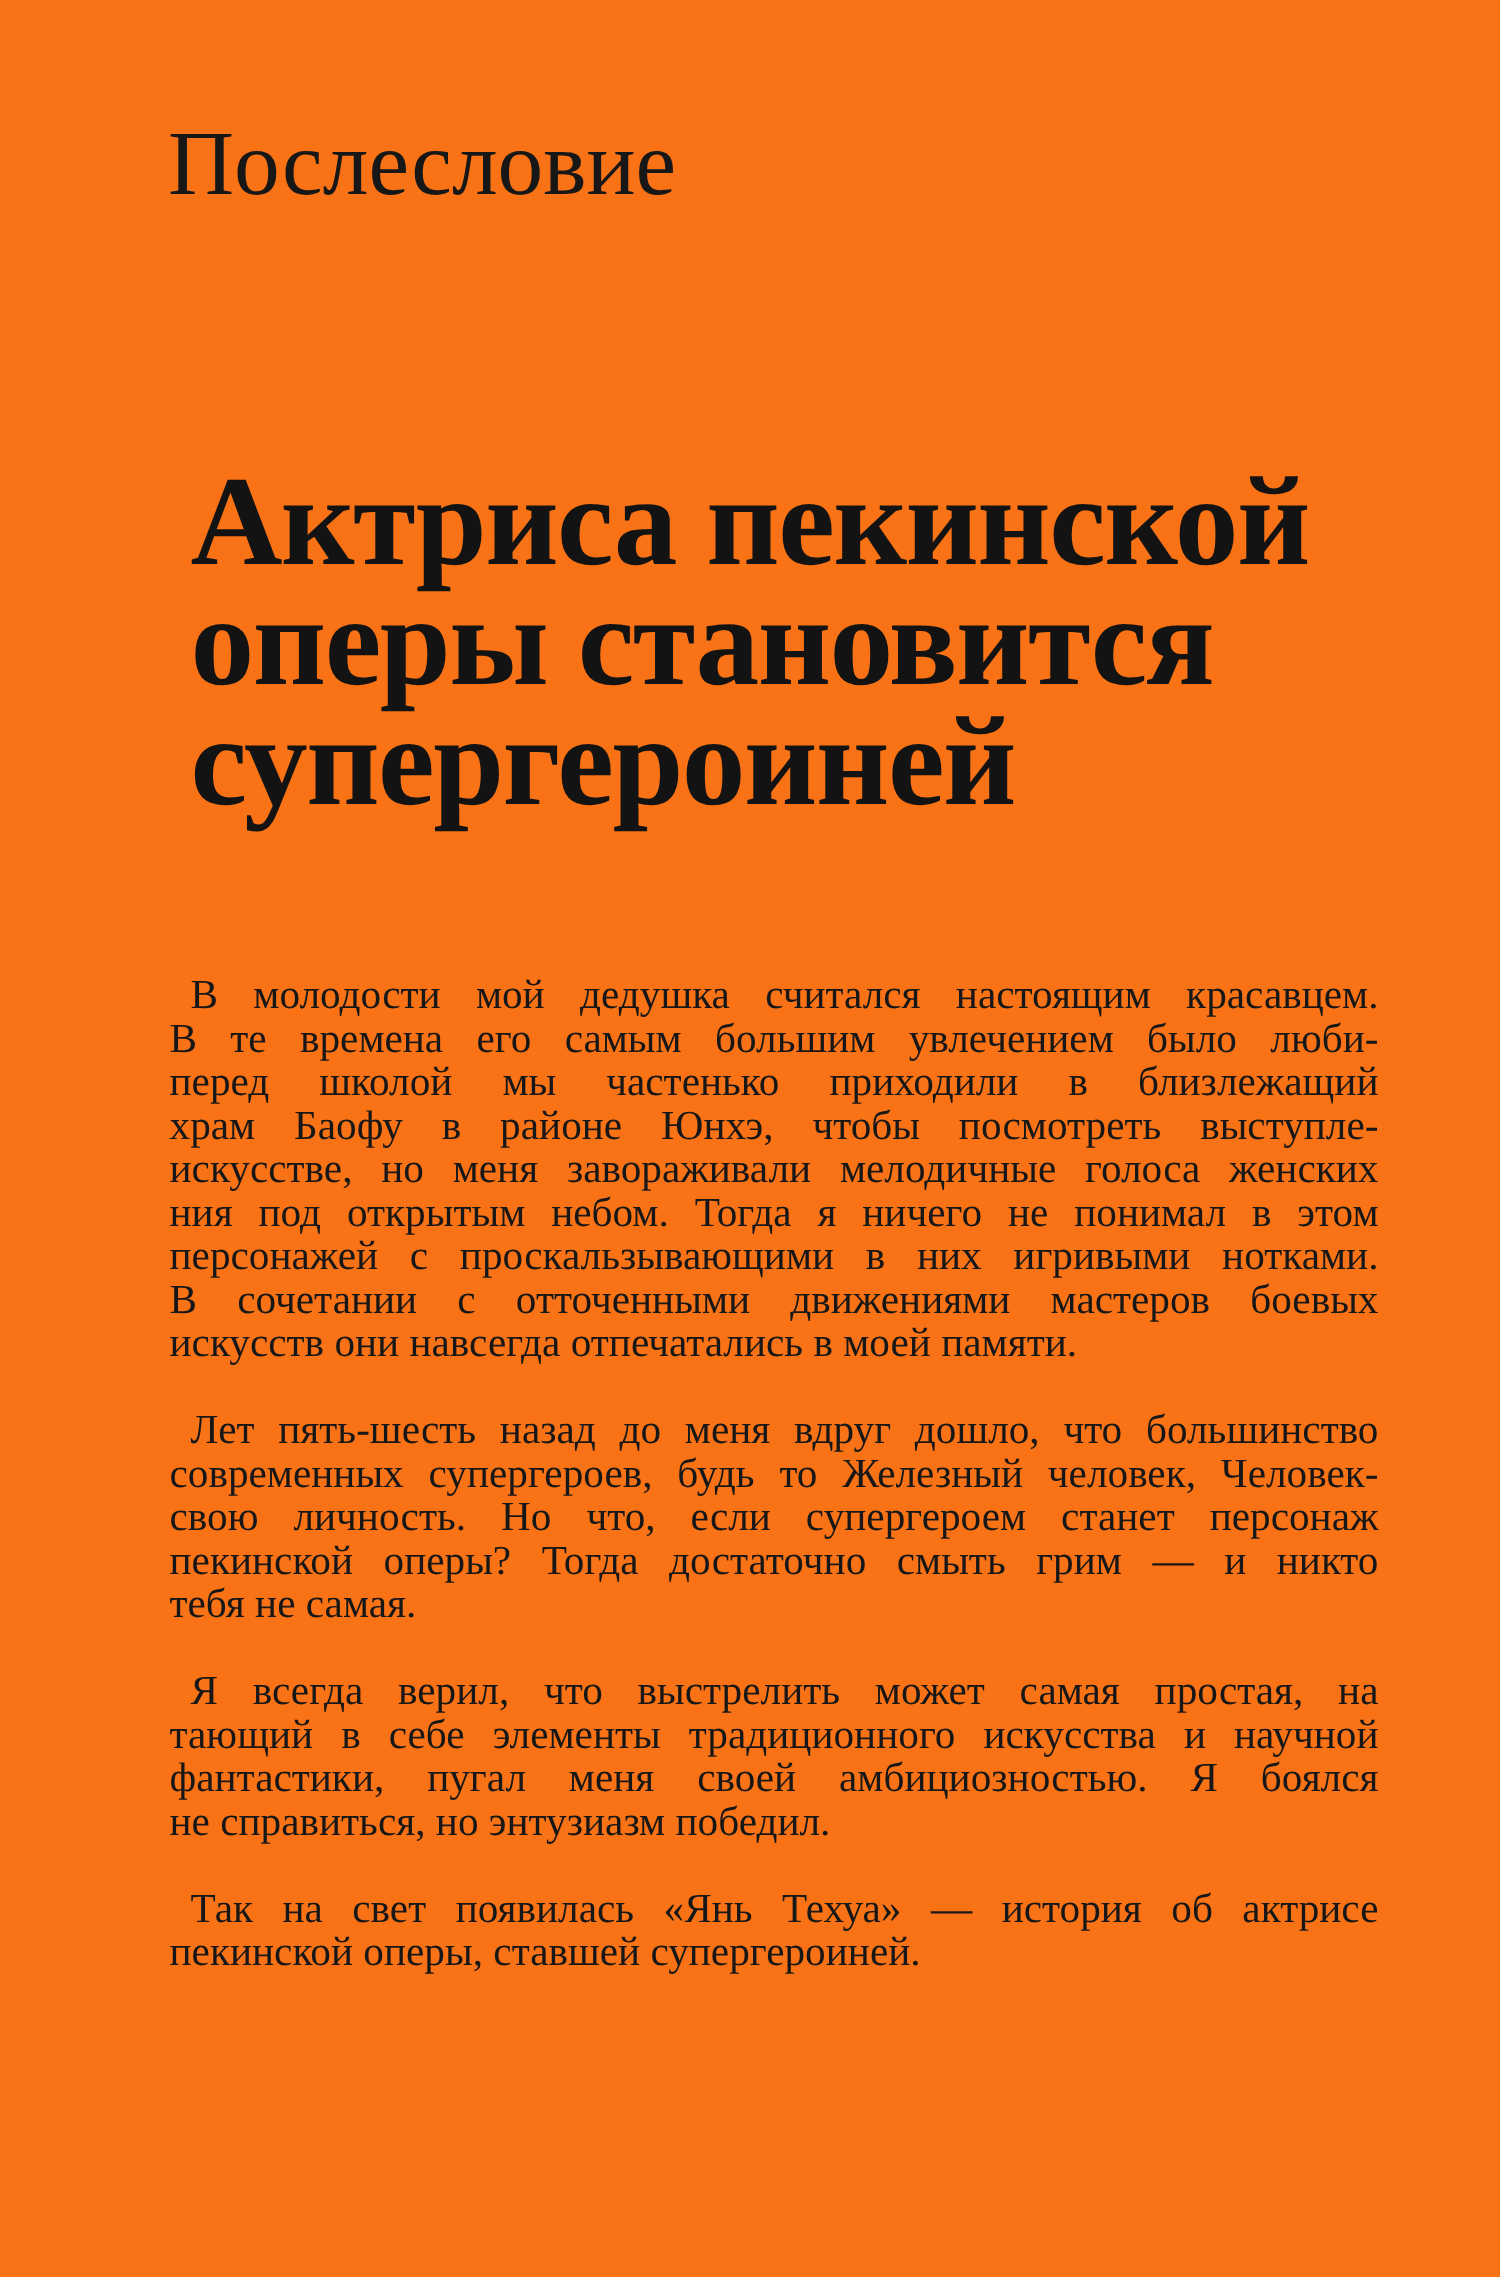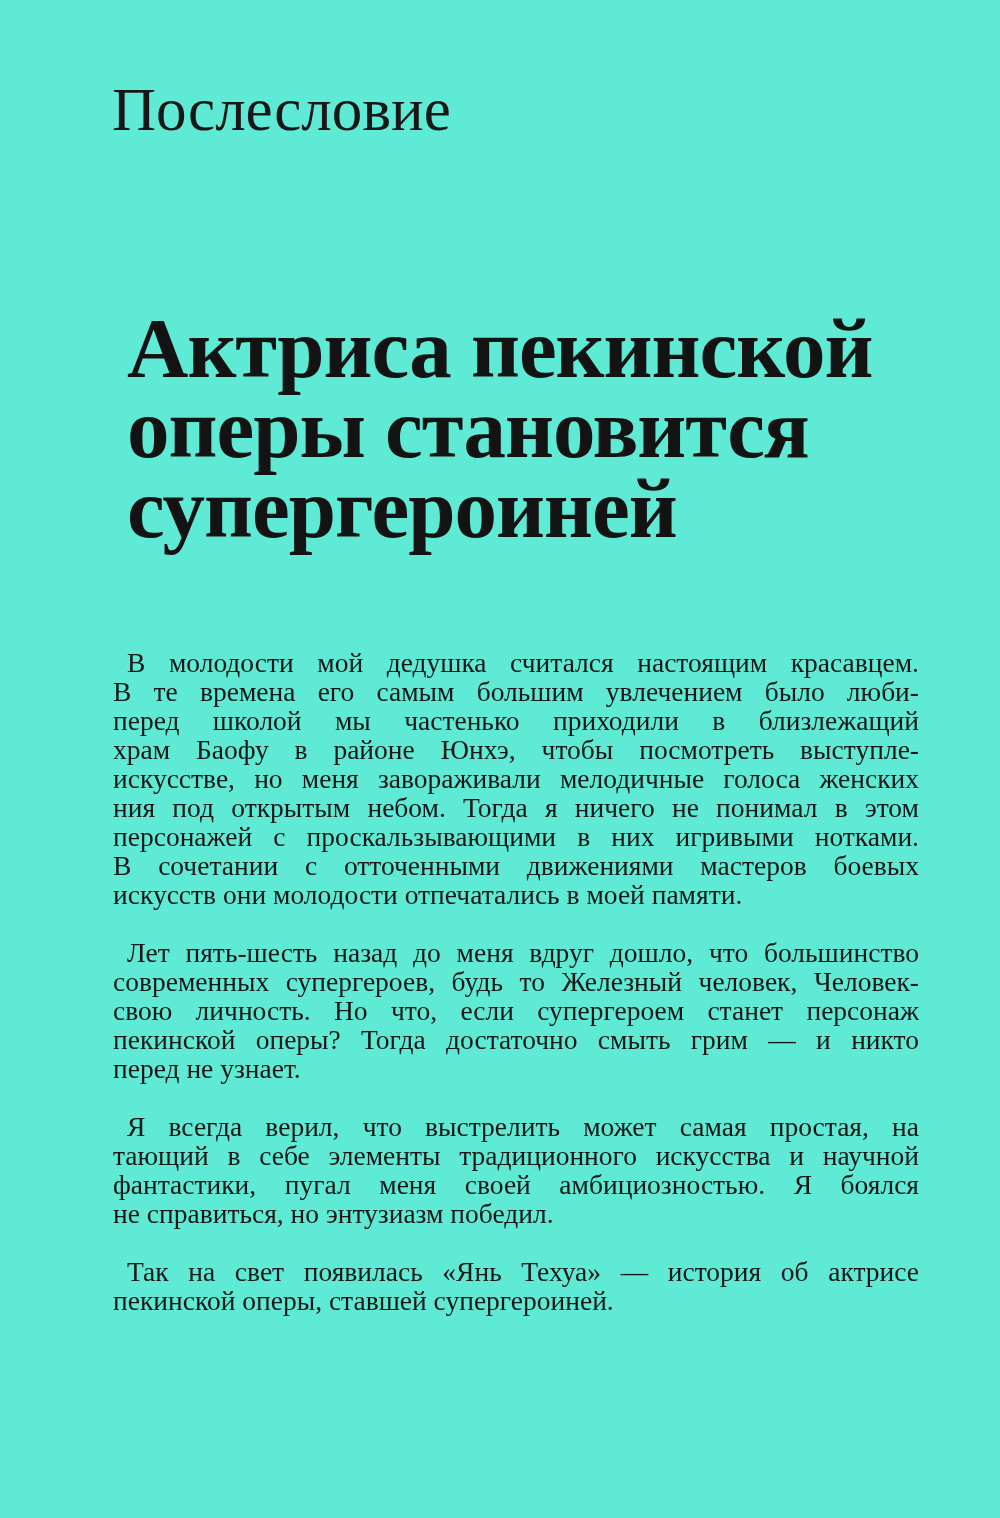--- a/index.html
+++ b/index.html
@@ -4,21 +4,21 @@
 <style>
   html, body {
     margin: 0;
     padding: 0;
     background: #ffffff;
   }
   .page {
     position: relative;
     width: 1000px;
     height: 1518px;
-    background: #5eead4;
+    background: #f97316;
     overflow: hidden;
     font-family: "Liberation Serif", "DejaVu Serif", serif;
     color: #171717;
   }
   .kicker {
     position: absolute;
     left: 112px;
     top: 79px;
     font-size: 61px;
     line-height: 62px;
@@ -80,28 +80,28 @@
   <div class="body">
       <div class="para">
         <div class="line first">В молодости мой дедушка считался настоящим красавцем.</div>
         <div class="line">В те времена его самым большим увлечением было люби-</div>
         <div class="line">перед школой мы частенько приходили в близлежащий</div>
         <div class="line">храм Баофу в районе Юнхэ, чтобы посмотреть выступле-</div>
         <div class="line">искусстве, но меня завораживали мелодичные голоса женских</div>
         <div class="line">ния под открытым небом. Тогда я ничего не понимал в этом</div>
         <div class="line">персонажей с проскальзывающими в них игривыми нотками.</div>
         <div class="line">В сочетании с отточенными движениями мастеров боевых</div>
-        <div class="line last">искусств они молодости отпечатались в моей памяти.</div>
+        <div class="line last">искусств они навсегда отпечатались в моей памяти.</div>
       </div>
       <div class="para">
         <div class="line first">Лет пять-шесть назад до меня вдруг дошло, что большинство</div>
         <div class="line">современных супергероев, будь то Железный человек, Человек-</div>
         <div class="line">свою личность. Но что, если супергероем станет персонаж</div>
         <div class="line">пекинской оперы? Тогда достаточно смыть грим — и никто</div>
-        <div class="line last">перед не узнает.</div>
+        <div class="line last">тебя не самая.</div>
       </div>
       <div class="para">
         <div class="line first">Я всегда верил, что выстрелить может самая простая, на</div>
         <div class="line">тающий в себе элементы традиционного искусства и научной</div>
         <div class="line">фантастики, пугал меня своей амбициозностью. Я боялся</div>
         <div class="line last">не справиться, но энтузиазм победил.</div>
       </div>
       <div class="para">
         <div class="line first">Так на свет появилась «Янь Техуа» — история об актрисе</div>
         <div class="line last">пекинской оперы, ставшей супергероиней.</div>

